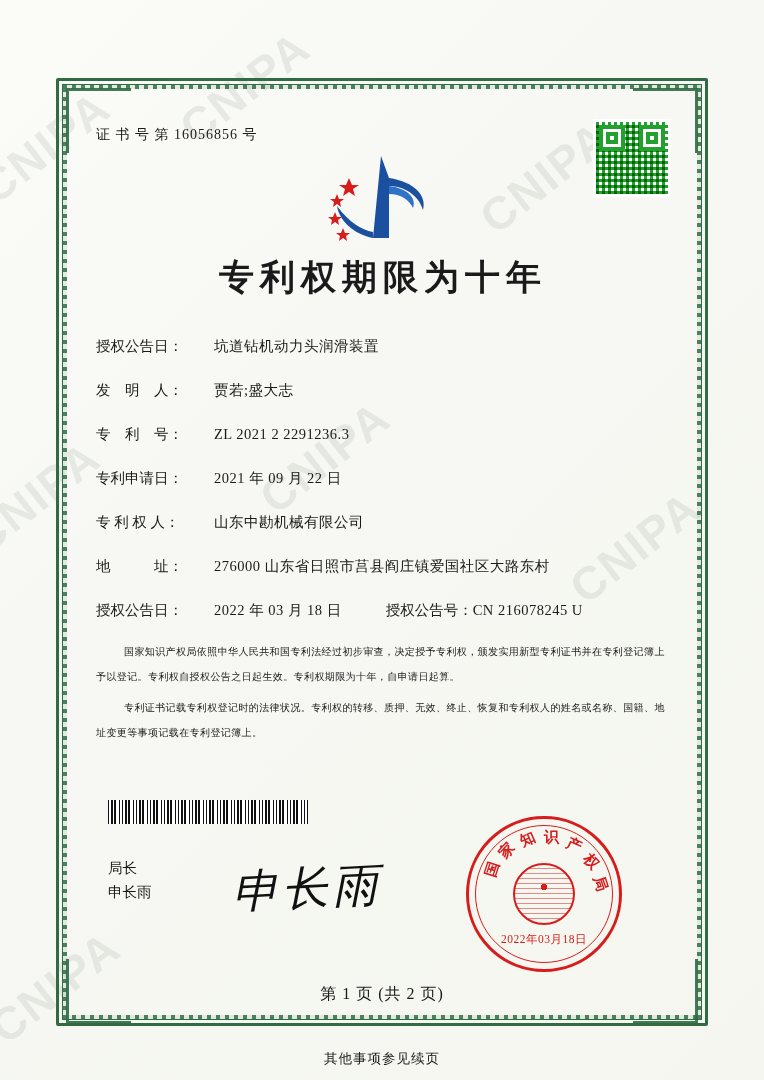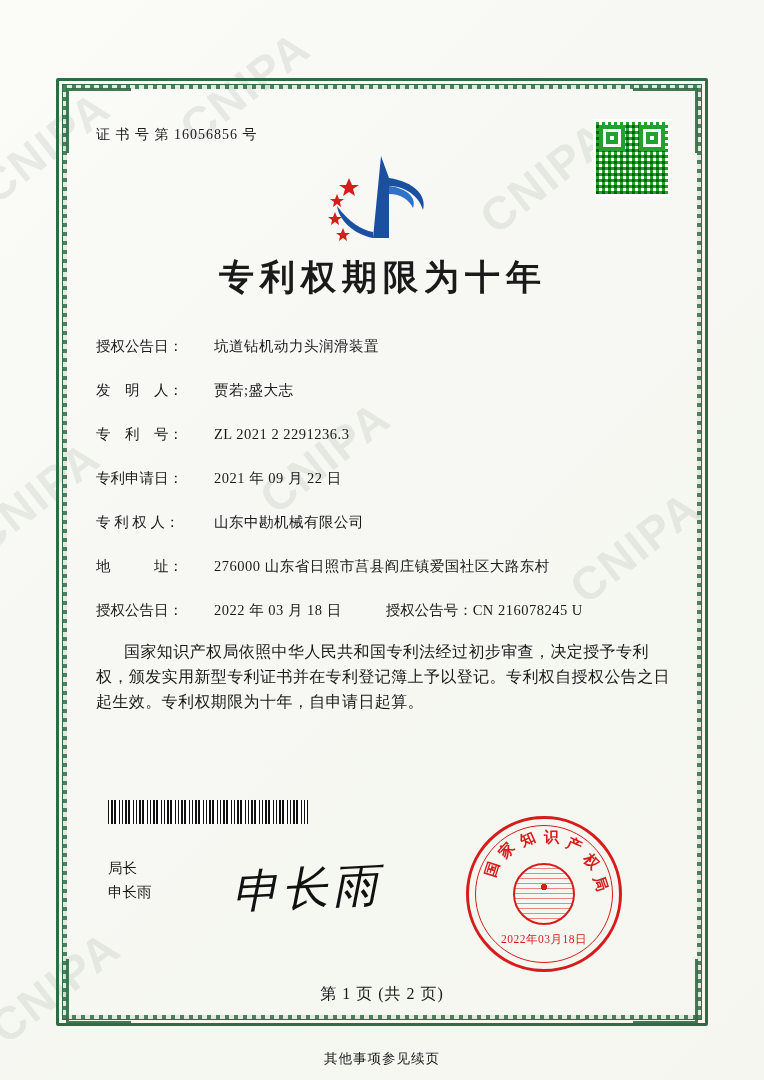--- a/index.html
+++ b/index.html
@@ -152,21 +152,21 @@
     display: inline-block;
     letter-spacing: 0;
   }
   .field .val { letter-spacing: 0.5px; }
   .field .lbl-w1 { width: 118px; }
   .row-split { display: flex; gap: 12px; }
   .row-split .half { flex: 0 0 auto; }
   .row-split .half2 { margin-left: 32px; }
 
   .para {
-    font-size: 16px;
+    font-size: 10px;
     line-height: 25px;
     text-indent: 28px;
     margin: 6px 0 0 0;
     letter-spacing: 0.4px;
   }
 
   
   .barcode {
     position: absolute;
     left: 108px;
@@ -336,20 +336,21 @@
     <div class="field row-split">
       <div class="half">
         <span class="lbl lbl-w1">授权公告日：</span><span class="val">2022 年 03 月 18 日</span>
       </div>
       <div class="half half2">
         <span class="lbl">授权公告号：</span><span class="val">CN 216078245 U</span>
       </div>
     </div>
 
     <div class="para">国家知识产权局依照中华人民共和国专利法经过初步审查，决定授予专利权，颁发实用新型专利证书并在专利登记簿上予以登记。专利权自授权公告之日起生效。专利权期限为十年，自申请日起算。</div>
+    <div class="para">专利证书记载专利权登记时的法律状况。专利权的转移、质押、无效、终止、恢复和专利权人的姓名或名称、国籍、地址变更等事项记载在专利登记簿上。</div>
   </div>
 
   <div class="barcode"></div>
 
   <div class="signer">
     <div>局长</div>
     <div>申长雨</div>
   </div>
   <div class="signature">申长雨</div>
 

